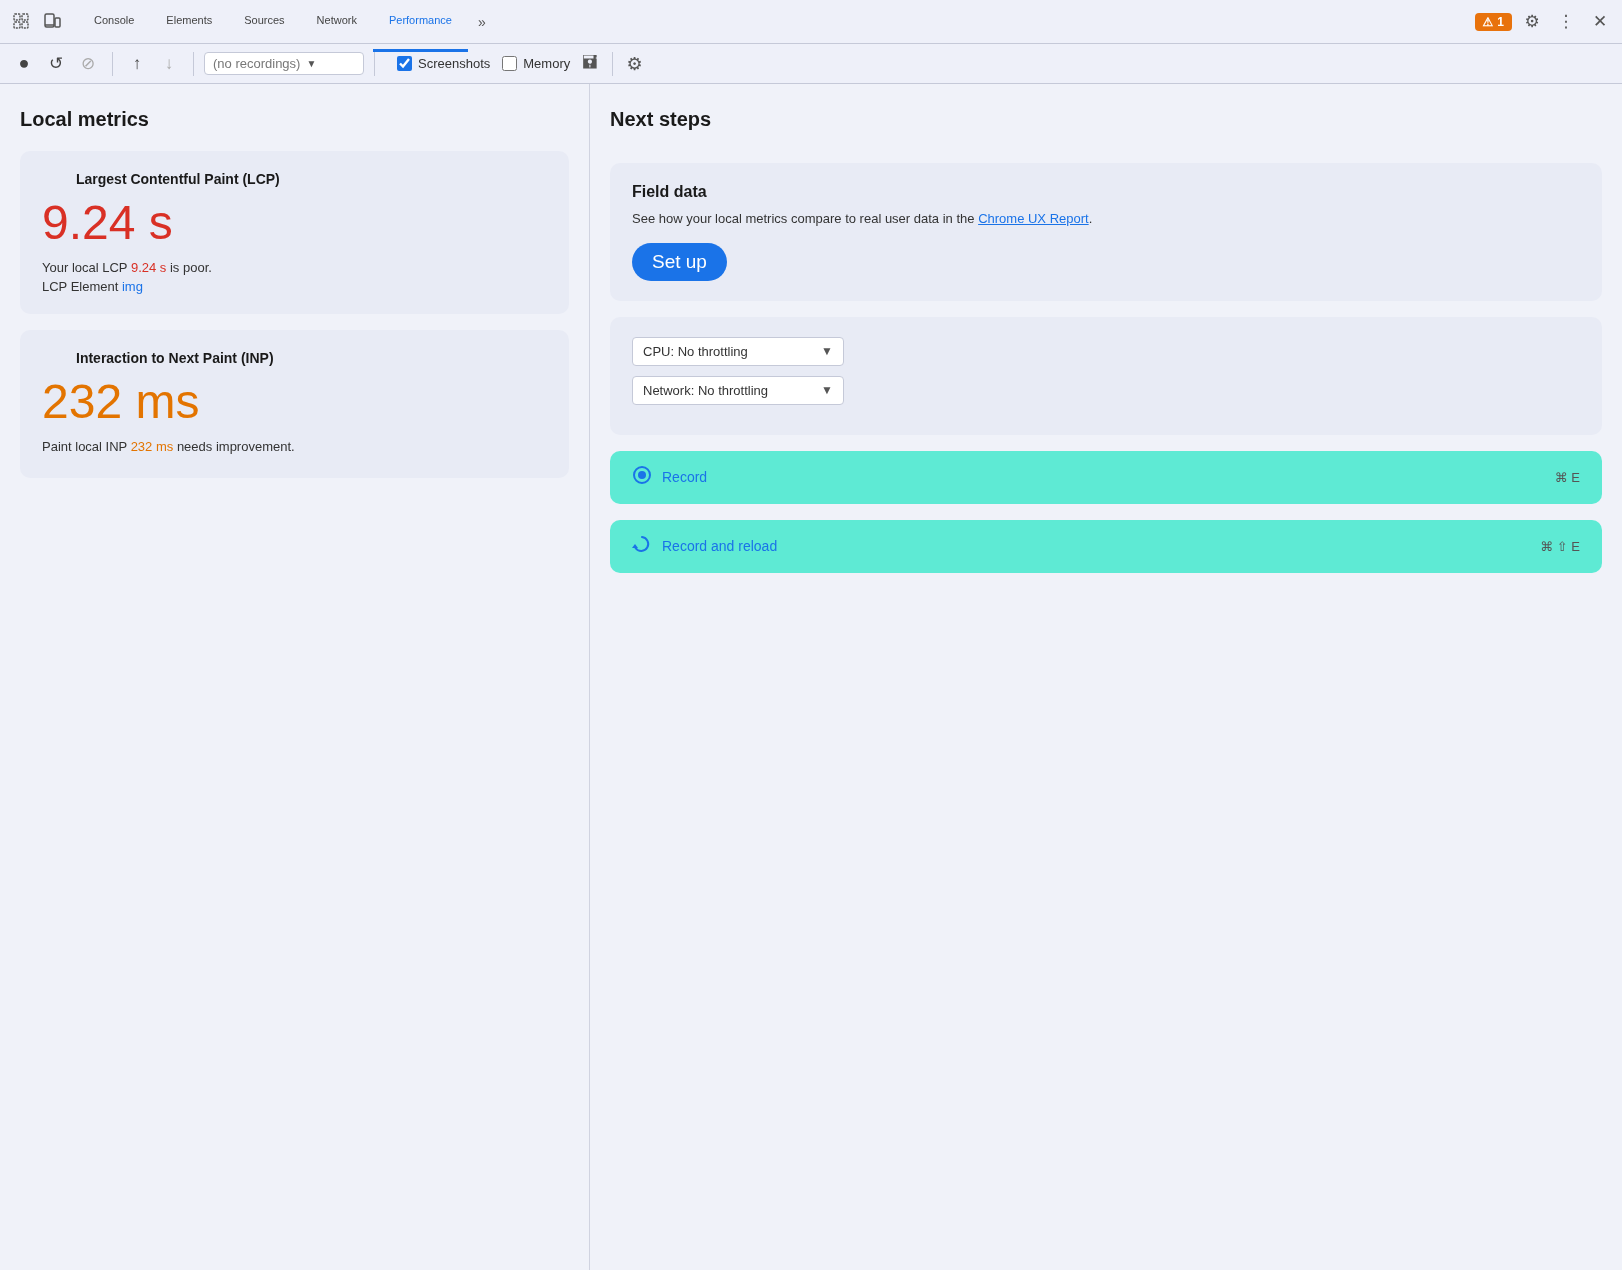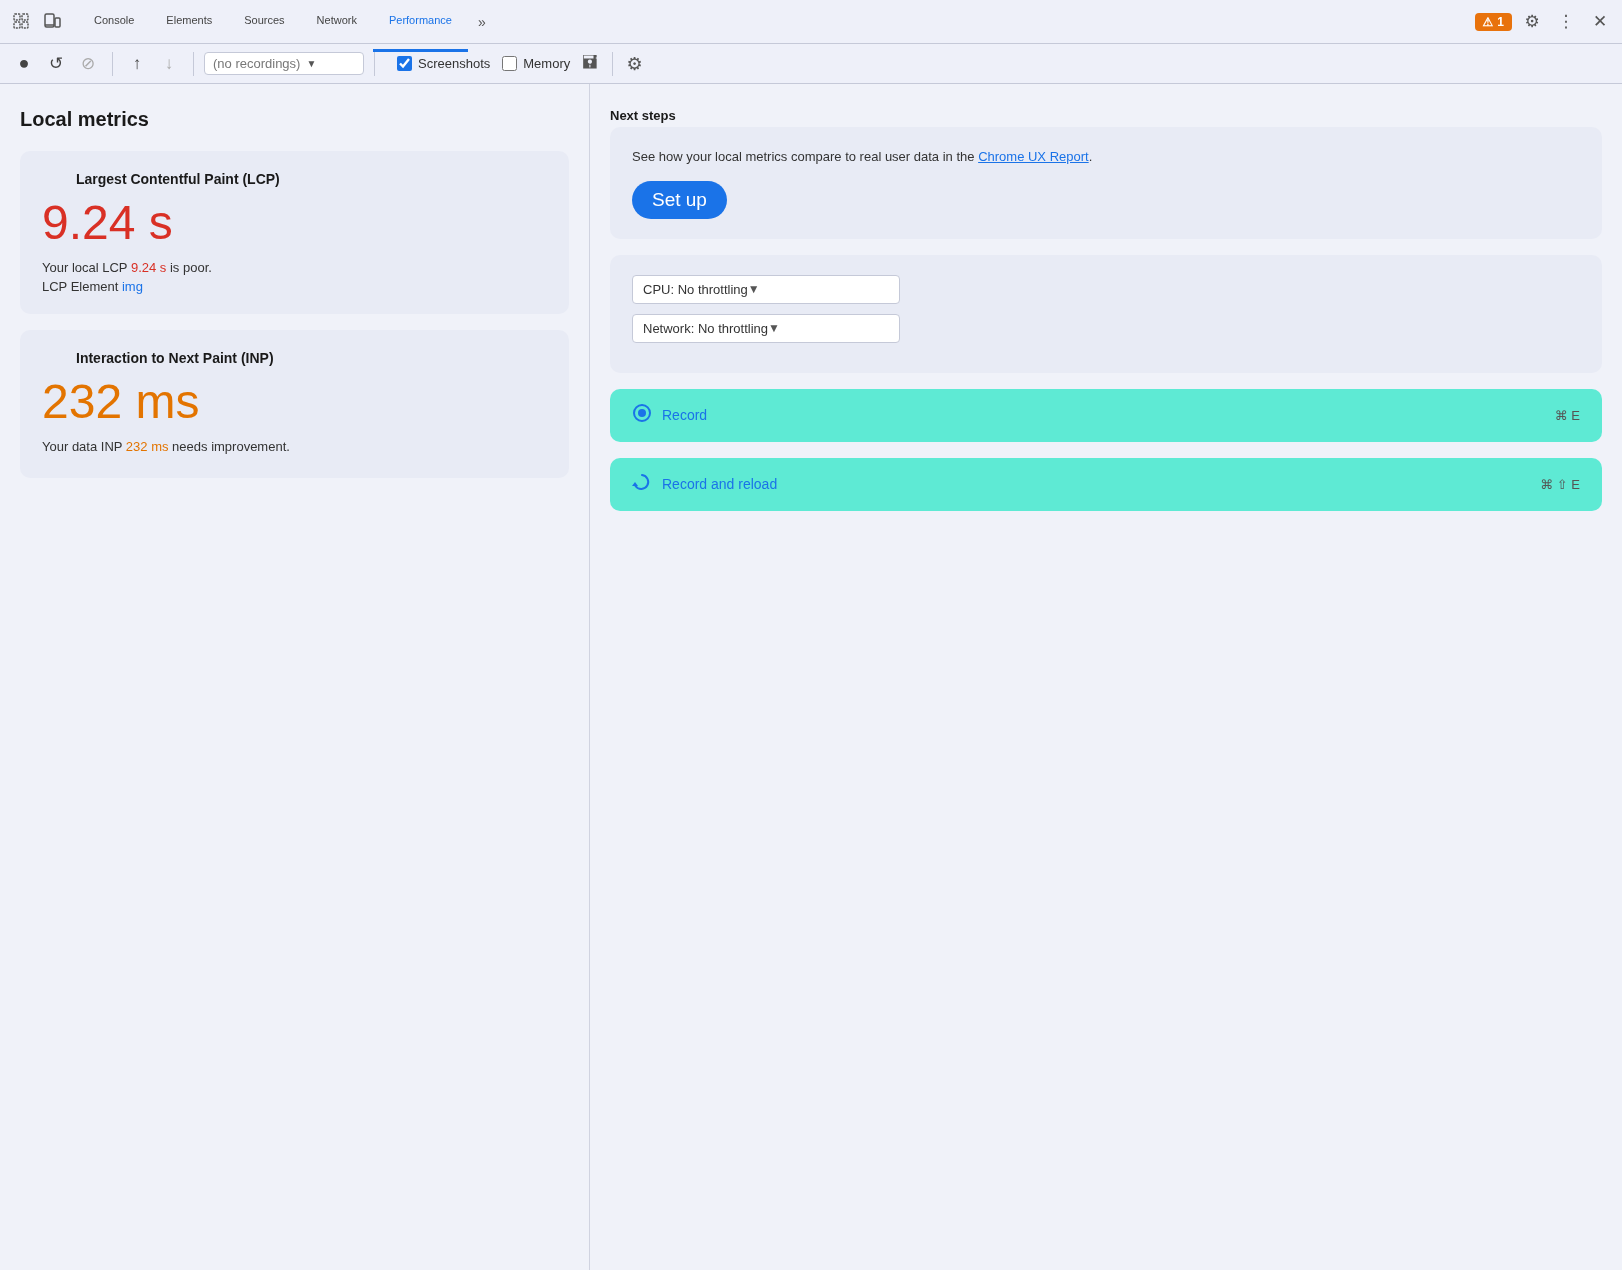--- a/index.html
+++ b/index.html
@@ -218,24 +218,24 @@
       color: #333;
     }
     .metric-element .link { color: #1a73e8; }
 
     
     .right-panel {
       flex: 1;
       padding: 24px 20px;
     }
     .right-title {
-      font-size: 13px;
+      font-size: 20px;
       font-weight: 600;
       color: #1a1a1a;
-      margin-bottom: 4px;
+      margin-bottom: 32px;
     }
     .next-card {
       background: #e8ebf5;
       border-radius: 10px;
       padding: 20px 22px;
       margin-bottom: 16px;
     }
     .next-card-title {
       font-size: 16px;
       font-weight: 600;
@@ -260,29 +260,30 @@
       border-radius: 20px;
       padding: 8px 20px;
       font-size: 19px;
       font-weight: 500;
       cursor: pointer;
     }
 
     .dropdown-select {
       display: flex;
       align-items: center;
+      justify-content: space-between;
       border: 1px solid #c5c9d8;
       border-radius: 4px;
       padding: 6px 10px;
       background: white;
       cursor: pointer;
       font-size: 13px;
       color: #333;
       margin-bottom: 10px;
-      width: 268px;
+      width: 212px;
     }
     .dropdown-select .arrow { color: #555; font-size: 12px; }
 
     .action-card {
       background: #5eead4;
       border-radius: 10px;
       padding: 14px 22px;
       margin-bottom: 16px;
       display: flex;
       align-items: center;
@@ -391,29 +392,30 @@
         <span>LCP Element</span>
         <span class="link">img</span>
       </div>
     </div>
 
 
     <div class="metric-card">
       <div class="metric-card-title">Interaction to Next Paint (INP)</div>
       <div class="metric-value orange">232 ms</div>
       <div class="metric-desc">
-        <span>Your data INP </span><span class="orange">232 ms</span><span> needs improvement.</span>
+        <span>Paint local INP </span><span class="orange">232 ms</span><span> needs improvement.</span>
       </div>
     </div>
   </div>
 
   <div class="right-panel">
     <div class="right-title">Next steps</div>
 
     <div class="next-card">
+      <div class="next-card-title">Field data</div>
       <div class="next-card-desc">
         <span>See how your local metrics compare to real user data in the </span><span class="link">Chrome UX Report</span><span>.</span>
       </div>
       <button class="setup-btn">Set up</button>
     </div>
 
     <div class="next-card">
       <div class="dropdown-select">
         <span>CPU: No throttling</span>
         <span class="arrow">▼</span>

